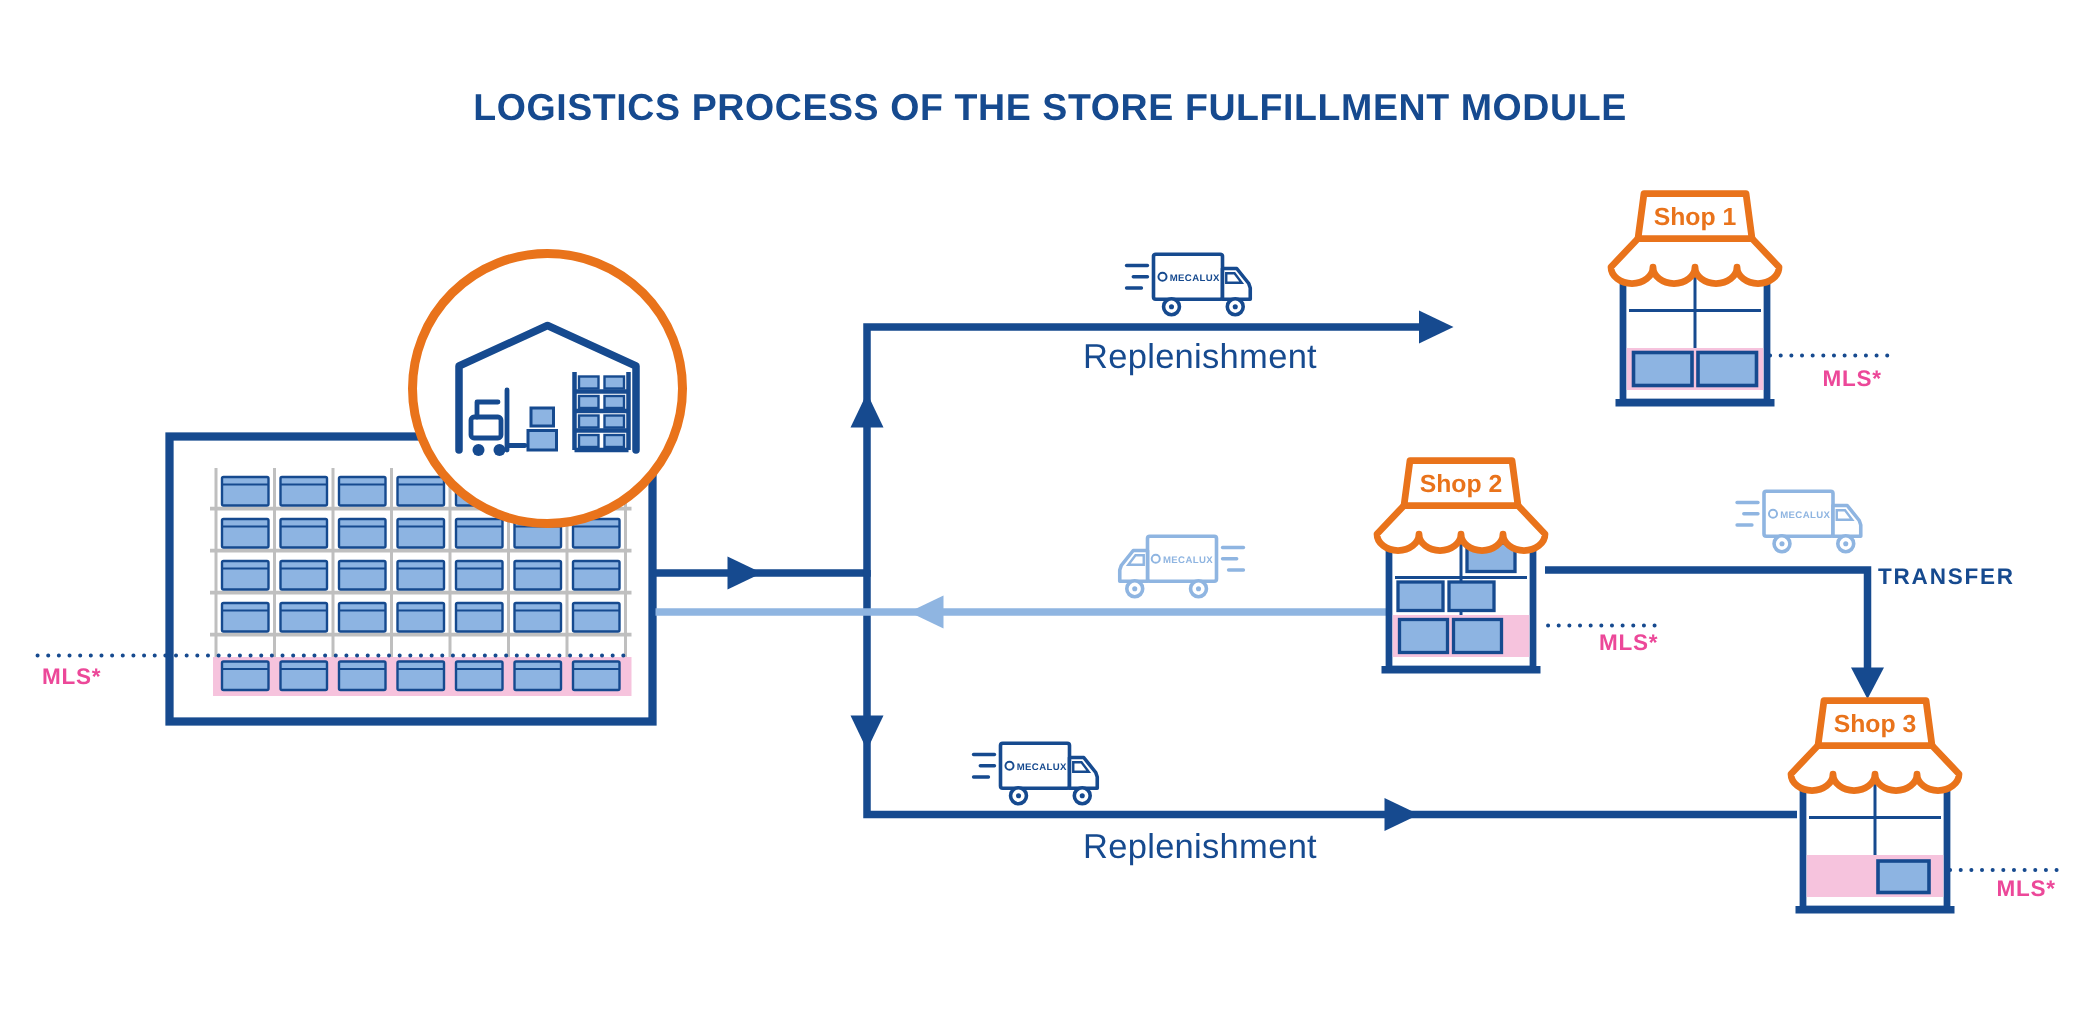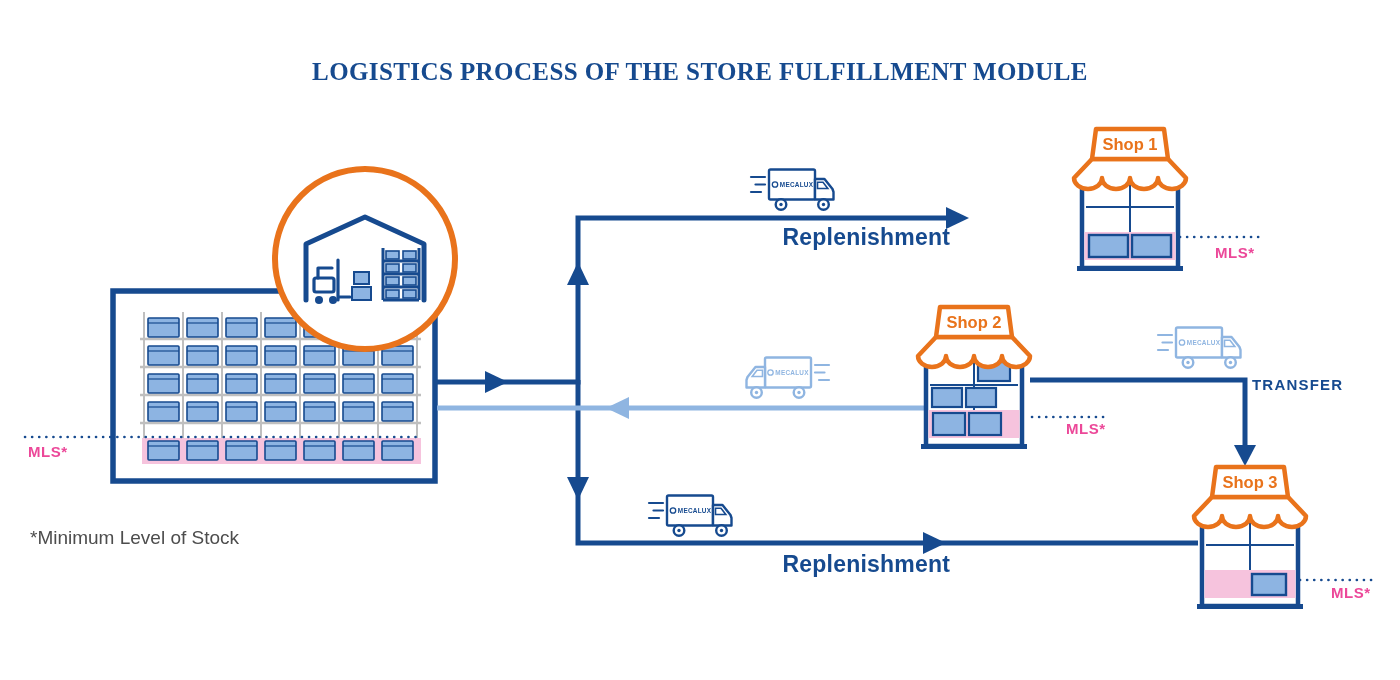--- a/index.html
+++ b/index.html
@@ -1,24 +1,24 @@
 <!DOCTYPE html>
 <html><head>
 <meta charset="utf-8">
 <style>
   html,body{margin:0;padding:0;background:#fff;}
   body{font-family:"Liberation Sans",sans-serif;}
   #canvas{position:relative;width:1400px;height:680px;background:#fff;overflow:hidden;}
   .abs{position:absolute;}
   .title{position:absolute;left:0;top:58px;width:100%;text-align:center;
-         font-size:25px;font-weight:700;letter-spacing:0.4px;color:#164A8F;font-family:Liberation Serif, serif;}
+         font-size:25px;font-weight:700;letter-spacing:0.4px;color:#164A8F;}
   .wh-label{position:absolute;left:262px;top:148px;width:206px;text-align:center;
             font-size:16.5px;font-weight:700;letter-spacing:1.6px;color:#164A8F;}
-  .flow-label{position:absolute;width:300px;text-align:right;font-size:23px;
-              font-weight:700;color:#164A8F;letter-spacing:0.2px;}
+  .flow-label{position:absolute;width:300px;text-align:center;font-size:23px;
+              font-weight:400;color:#164A8F;letter-spacing:0.2px;}
   .transfer-label{position:absolute;left:1252px;top:376px;font-size:15px;font-weight:700;
                   letter-spacing:1.2px;color:#164A8F;}
   .mls{position:absolute;font-size:15px;font-weight:600;letter-spacing:0.5px;color:#ec4899;}
   .footnote{position:absolute;left:30px;top:527px;font-size:19px;font-weight:500;color:#4D4D4D;}
   svg text{font-family:"Liberation Sans",sans-serif;}
 </style>
 </head>
 <body>
 
 <div id="canvas">
@@ -226,15 +226,14 @@
 
   <div class="flow-label" style="left:650px;top:224px">Replenishment</div>
   <div class="flow-label" style="left:650px;top:551px">Replenishment</div>
   <div class="transfer-label">TRANSFER</div>
 
   <div class="mls" style="left:28px;top:443px">MLS*</div>
   <div class="mls" style="left:1215px;top:244px">MLS*</div>
   <div class="mls" style="left:1066px;top:420px">MLS*</div>
   <div class="mls" style="left:1331px;top:584px">MLS*</div>
 
-  <div class="footnote">*Minimum Level of Stock</div>
 
 </div>
 
 </body></html>

